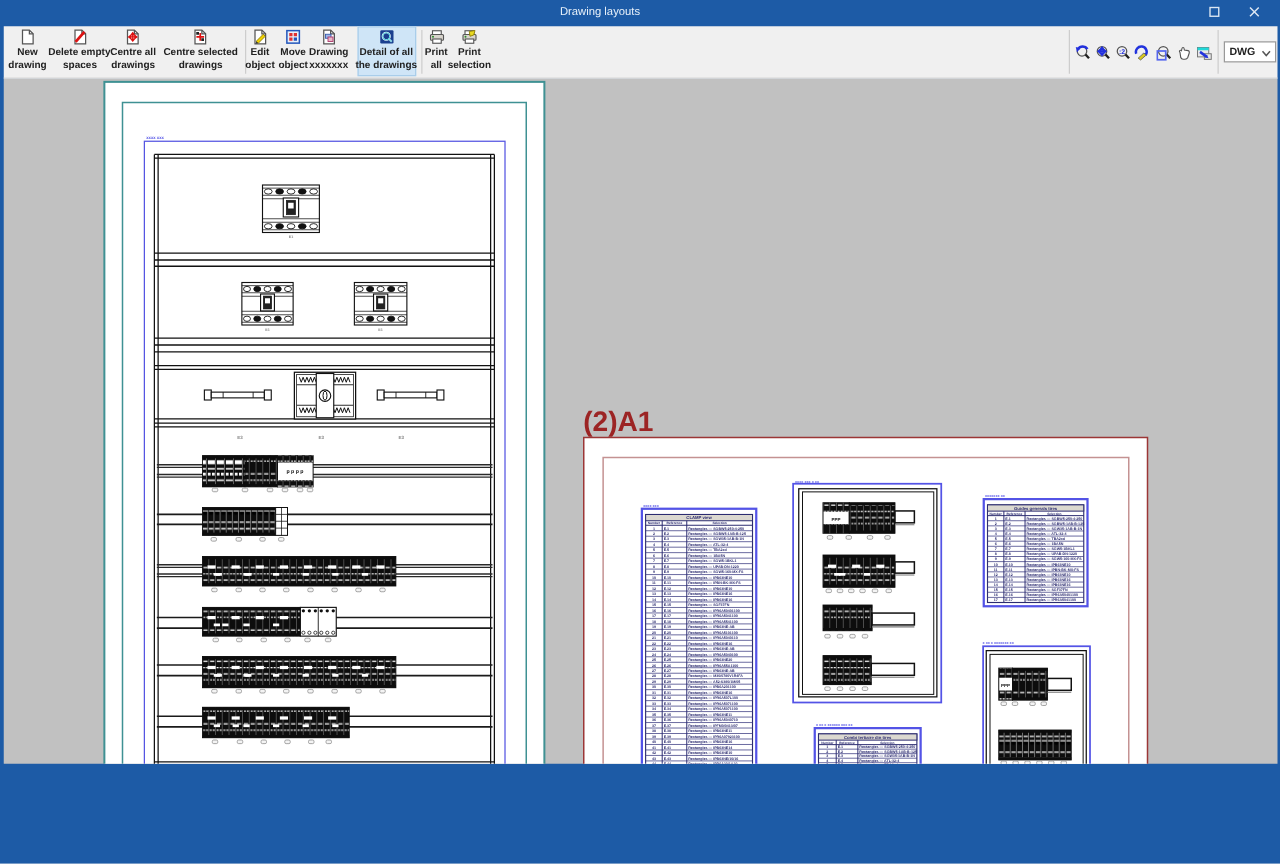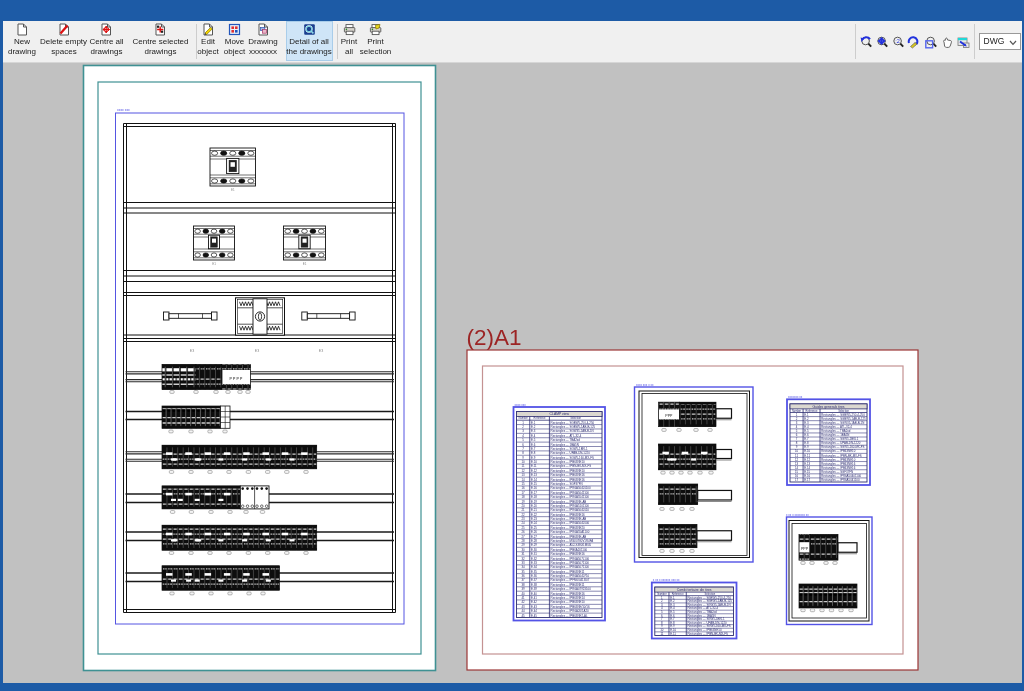--- a/index.html
+++ b/index.html
@@ -1,22 +1,22 @@
 <!DOCTYPE html>
 <html><head><meta charset="utf-8"><style>
 html,body{margin:0;padding:0;width:1024px;height:691px;overflow:hidden;
  font-family:"Liberation Sans",sans-serif;}
 #win{position:relative;width:1024px;height:691px;background:#1d5ba6;}
 #title{position:absolute;left:0;top:0;width:100%;height:20.5px;background:#1d5ba6;}
 #ttext{position:absolute;left:0;top:4px;width:960px;text-align:center;font-size:9px;color:#e8f1fa;}
 #tools{position:absolute;left:2.5px;top:20.5px;width:1019px;height:41.5px;background:#f0f0f0;
- border-bottom:1px solid #d6d6d6;box-sizing:content-box;}
+ border-bottom:1px solid #d6d6d6;box-sizing:content-box;font-weight:bold;}
 .tl{position:absolute;width:80px;text-align:center;font-size:8px;color:#222;line-height:10px;}
 .sep{position:absolute;top:3px;width:1px;height:35px;background:#cdcdcd;}
-#canvas{position:absolute;left:2.5px;top:63px;width:1019px;height:620px;background:#c1c1c1;overflow:hidden;}
+#canvas{position:absolute;left:2.5px;top:63px;width:1019px;height:548px;background:#c1c1c1;overflow:hidden;font-weight:bold;}
 #status{position:absolute;left:2.5px;top:673.5px;width:1019px;height:14.5px;background:#f0f0f0;
  border-top:1px solid #e8e8e8;}
 #status span{position:absolute;left:4px;top:2px;font-size:8px;color:#222;}
 </style></head>
 <body>
 <div id="win">
   <div id="canvas">
       <svg width="1024" height="691" viewBox="0 0 1024 691" style="position:absolute;left:-2.5px;top:-63px">
         <defs>
 <pattern id="pd" width="5.4" height="25" patternUnits="userSpaceOnUse">
@@ -706,20 +706,27 @@
         <rect x="799" y="584" width="58" height="2.2" fill="#0d0d0d"></rect>
         <rect x="799" y="605.8" width="58" height="2.2" fill="#0d0d0d"></rect>
         <rect x="800.8" y="608.8" width="4.4" height="2.9" rx="1.1" fill="#f4f4f4" stroke="#8a8a8a" stroke-width="0.6"></rect>
         <rect x="810.3" y="608.8" width="4.4" height="2.9" rx="1.1" fill="#f4f4f4" stroke="#8a8a8a" stroke-width="0.6"></rect>
         <rect x="819.8" y="608.8" width="4.4" height="2.9" rx="1.1" fill="#f4f4f4" stroke="#8a8a8a" stroke-width="0.6"></rect>
         <rect x="829.3" y="608.8" width="4.4" height="2.9" rx="1.1" fill="#f4f4f4" stroke="#8a8a8a" stroke-width="0.6"></rect>
         <rect x="838.8" y="608.8" width="4.4" height="2.9" rx="1.1" fill="#f4f4f4" stroke="#8a8a8a" stroke-width="0.6"></rect>
         <rect x="848.8" y="608.8" width="4.4" height="2.9" rx="1.1" fill="#f4f4f4" stroke="#8a8a8a" stroke-width="0.6"></rect>
       </svg>
     </div>
+  <div id="title">
+      <div id="ttext">Drawing layouts</div>
+    <svg width="60" height="20" viewBox="0 0 60 20" style="position:absolute;right:1.5px;top:0">
+      <rect x="5" y="6" width="7" height="7" fill="none" stroke="#dbe6f2" stroke-width="1.1"></rect>
+      <path d="M37 6 L44 13 M44 6 L37 13" stroke="#dbe6f2" stroke-width="1.2"></path>
+    </svg>
+  </div>
   <div id="tools">
       <svg width="13" height="13" viewBox="0 0 13 13" style="position:absolute;left:13.0px;top:2px">
         <path d="M2 1 h5.5 L10.5 4 V12 H2 Z" fill="#fff" stroke="#555" stroke-width="1"></path>
         <path d="M7.5 1 V4 H10.5" fill="none" stroke="#555" stroke-width="1"></path>
       </svg>
       <div class="tl" style="left:-20.5px;top:16.5px">New</div>
       <div class="tl" style="left:-20.5px;top:26.5px">drawing</div>
       <svg width="13" height="13" viewBox="0 0 13 13" style="position:absolute;left:55.0px;top:2px">
         <path d="M2 1 h5.5 L10.5 4 V12 H2 Z" fill="#fff" stroke="#555" stroke-width="1"></path>
         <path d="M7.5 1 V4 H10.5" fill="none" stroke="#555" stroke-width="1"></path>

